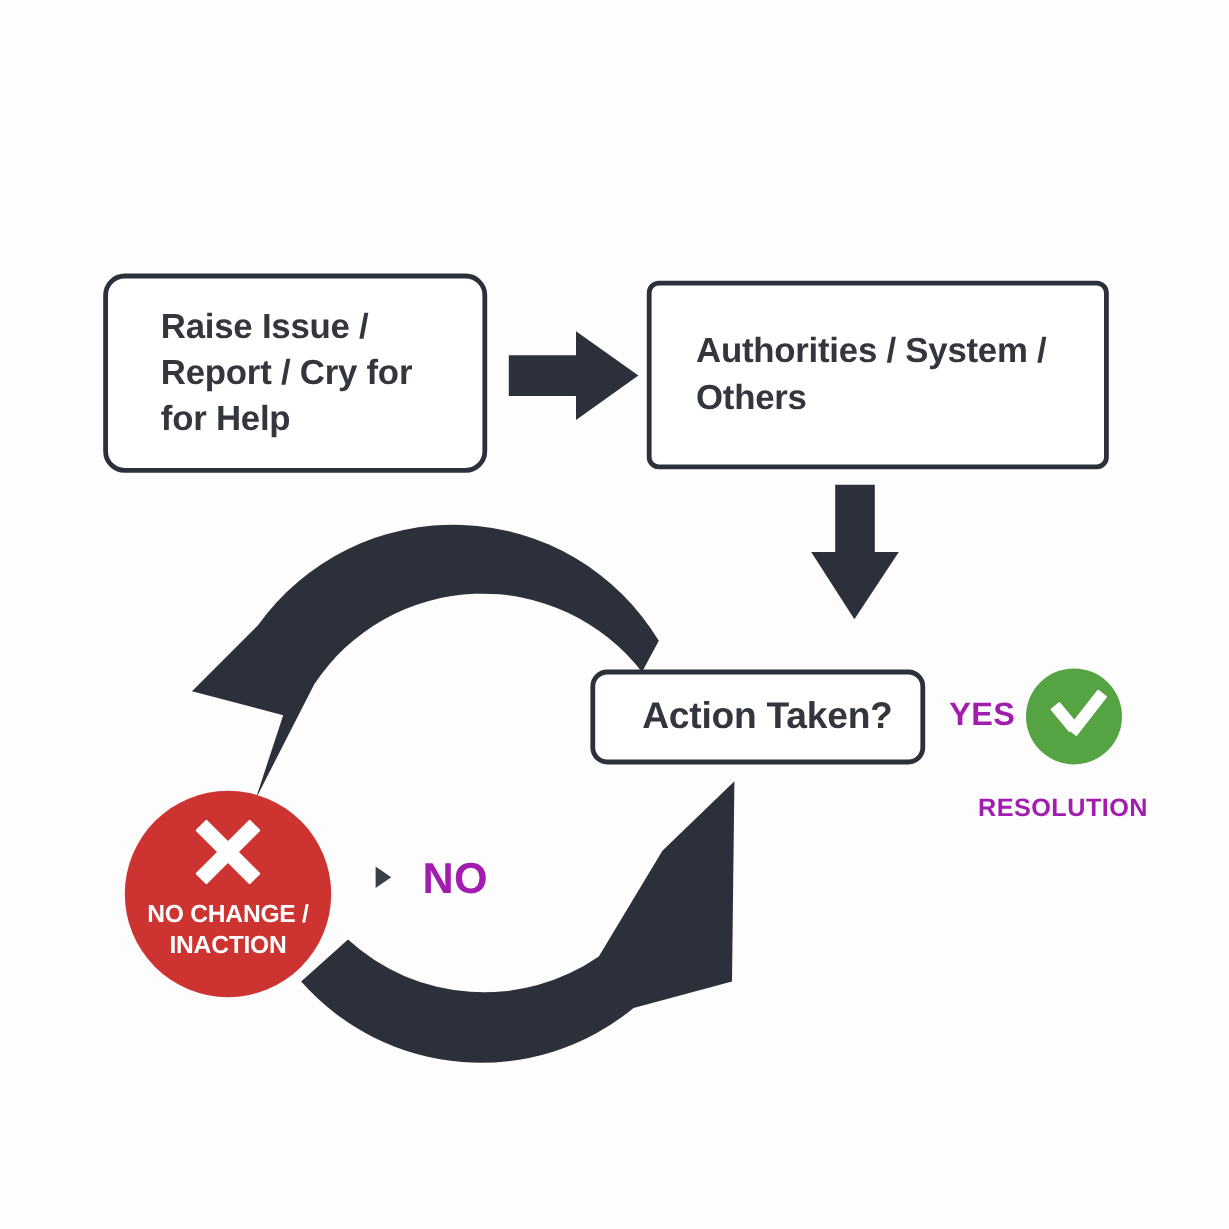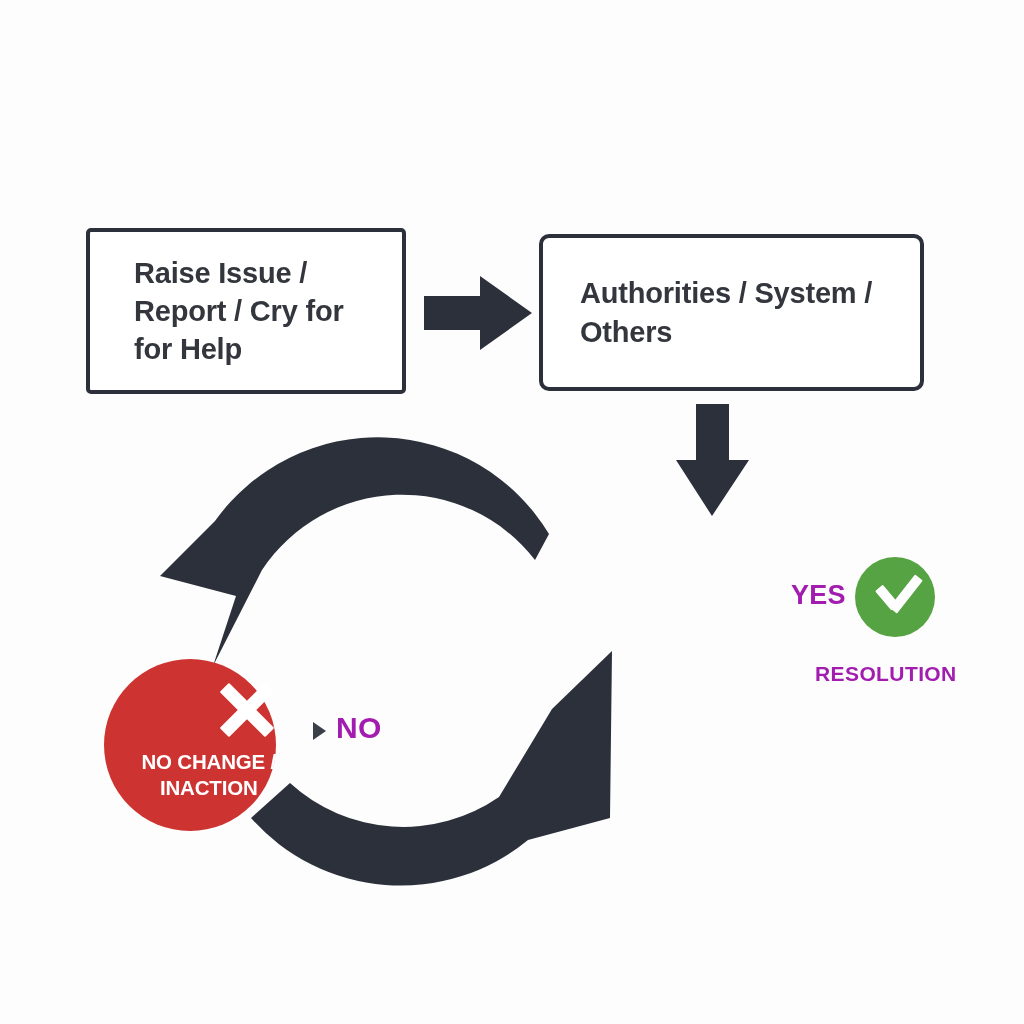--- a/index.html
+++ b/index.html
@@ -40,21 +40,21 @@
     line-height: 1.32;
     letter-spacing: -0.2px;
     white-space: pre-line;
   }
 
   #box-raise-issue {
     left: 86px;
     top: 228px;
     width: 320px;
     height: 166px;
-    border-radius: 5px;
+    border-radius: 18px;
     padding-left: 44px;
     padding-right: 12px;
   }
   #box-raise-issue .node-text { font-size: 29px; }
 
   #box-authorities {
     left: 539px;
     top: 234px;
     width: 385px;
     height: 157px;
@@ -81,21 +81,21 @@
     position: absolute;
     left: 104px;
     top: 659px;
     width: 172px;
     height: 172px;
     border-radius: 50%;
     background: #cd3330;
     z-index: 3;
     display: flex;
     flex-direction: column;
-    align-items: flex-end;
+    align-items: center;
     justify-content: flex-start;
   }
   #circle-no-change .x-mark {
     margin-top: 22px;
     width: 58px;
     height: 58px;
     position: relative;
   }
   #circle-no-change .x-mark::before,
   #circle-no-change .x-mark::after {
@@ -161,21 +161,21 @@
   
   .edge-label {
     position: absolute;
     color: #a21caf;
     font-weight: bold;
     z-index: 4;
     white-space: nowrap;
   }
   #label-yes { left: 791px; top: 580px; font-size: 27px; letter-spacing: 0.3px; }
   #label-resolution { left: 815px; top: 662px; font-size: 21px; letter-spacing: 0.4px; }
-  #label-no { left: 336px; top: 711px; font-size: 30px; letter-spacing: 0.3px; }
+  #label-no { left: 352px; top: 711px; font-size: 36px; letter-spacing: 0.3px; }
   #marker-no-bullet {
     position: absolute;
     left: 313px;
     top: 722px;
     width: 0; height: 0;
     border-left: 13px solid #3a3f49;
     border-top: 9px solid transparent;
     border-bottom: 9px solid transparent;
     z-index: 4;
   }
@@ -222,20 +222,23 @@
     <div class="node-text">Raise Issue /
 Report / Cry for
 for Help</div>
   </div>
 
   <div class="node-box" id="box-authorities">
     <div class="node-text">Authorities / System /
 Others</div>
   </div>
 
+  <div class="node-box" id="box-action-taken">
+    <div class="node-text">Action Taken?</div>
+  </div>
 
   <div id="circle-no-change">
     <div class="x-mark"></div>
     <div class="circle-label">NO CHANGE /
 INACTION</div>
   </div>
 
   <div id="circle-resolution">
     <div class="check-mark"></div>
   </div>

